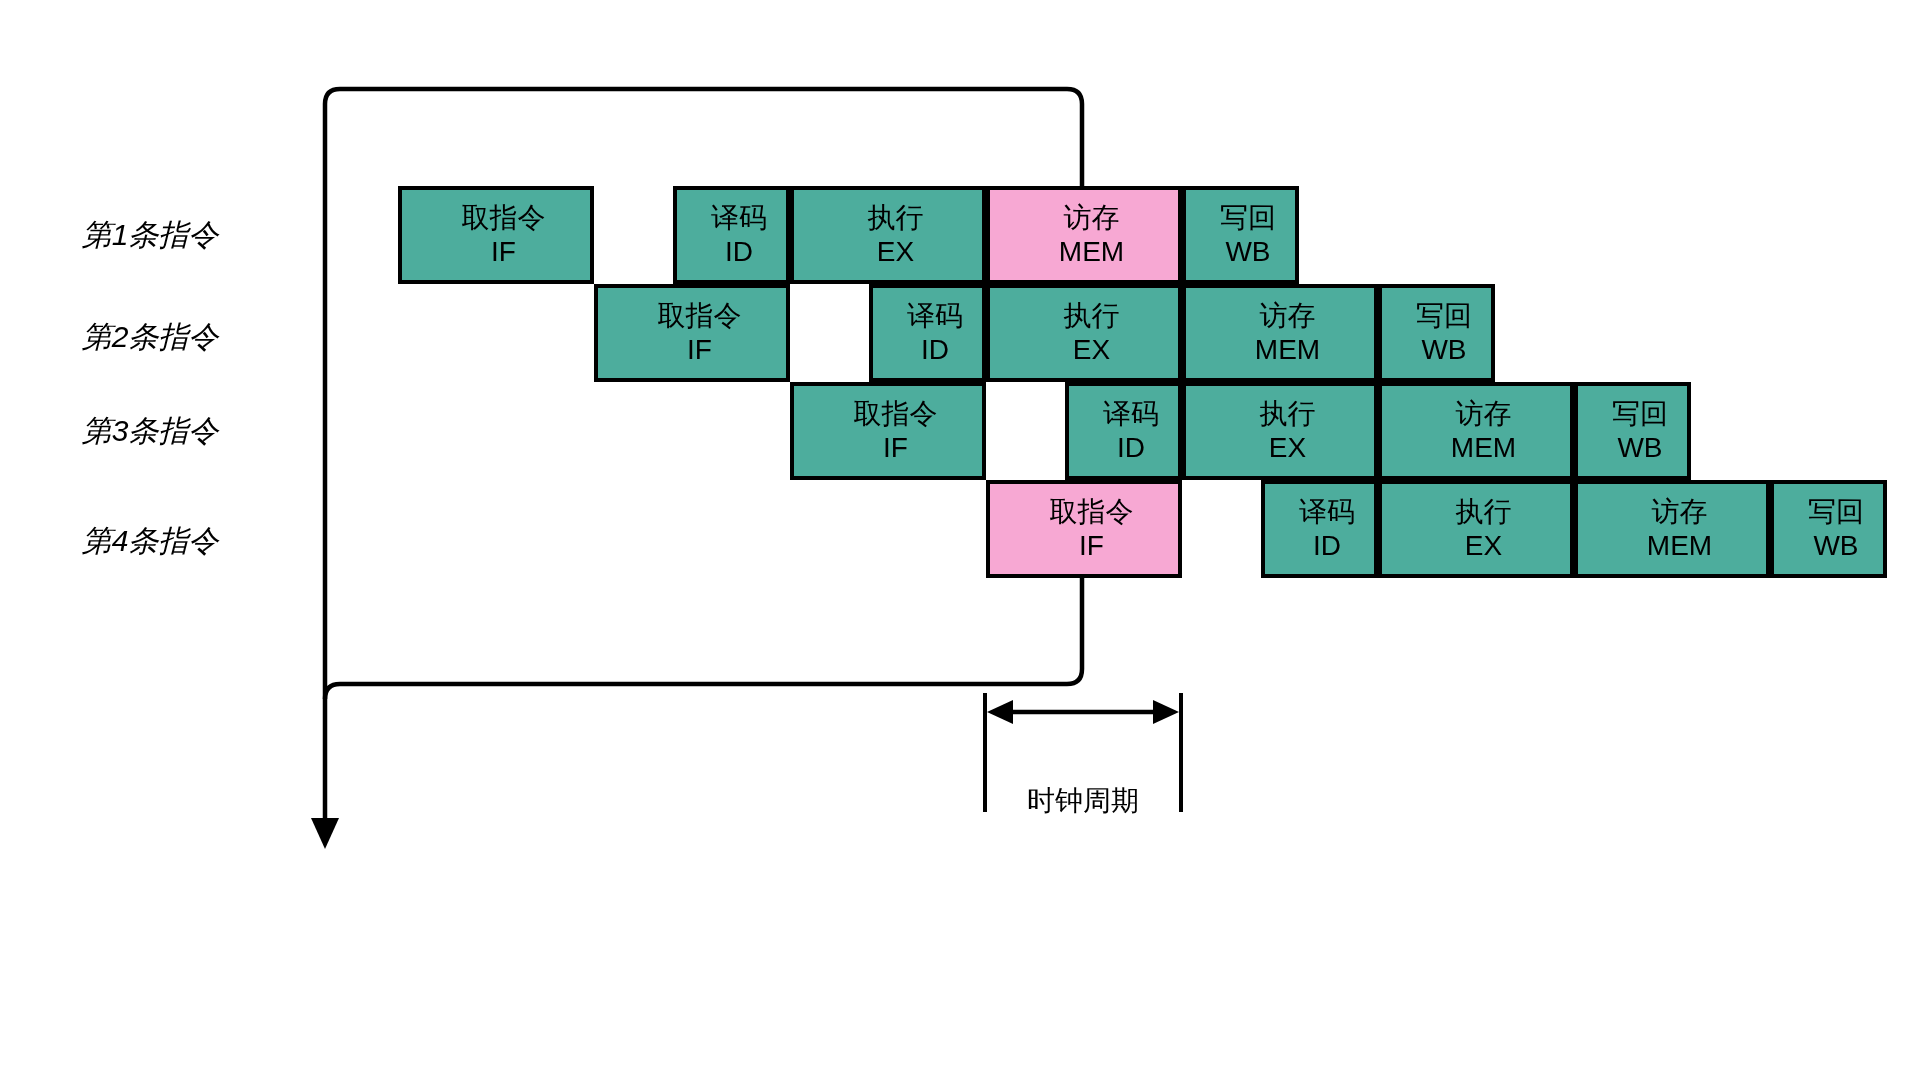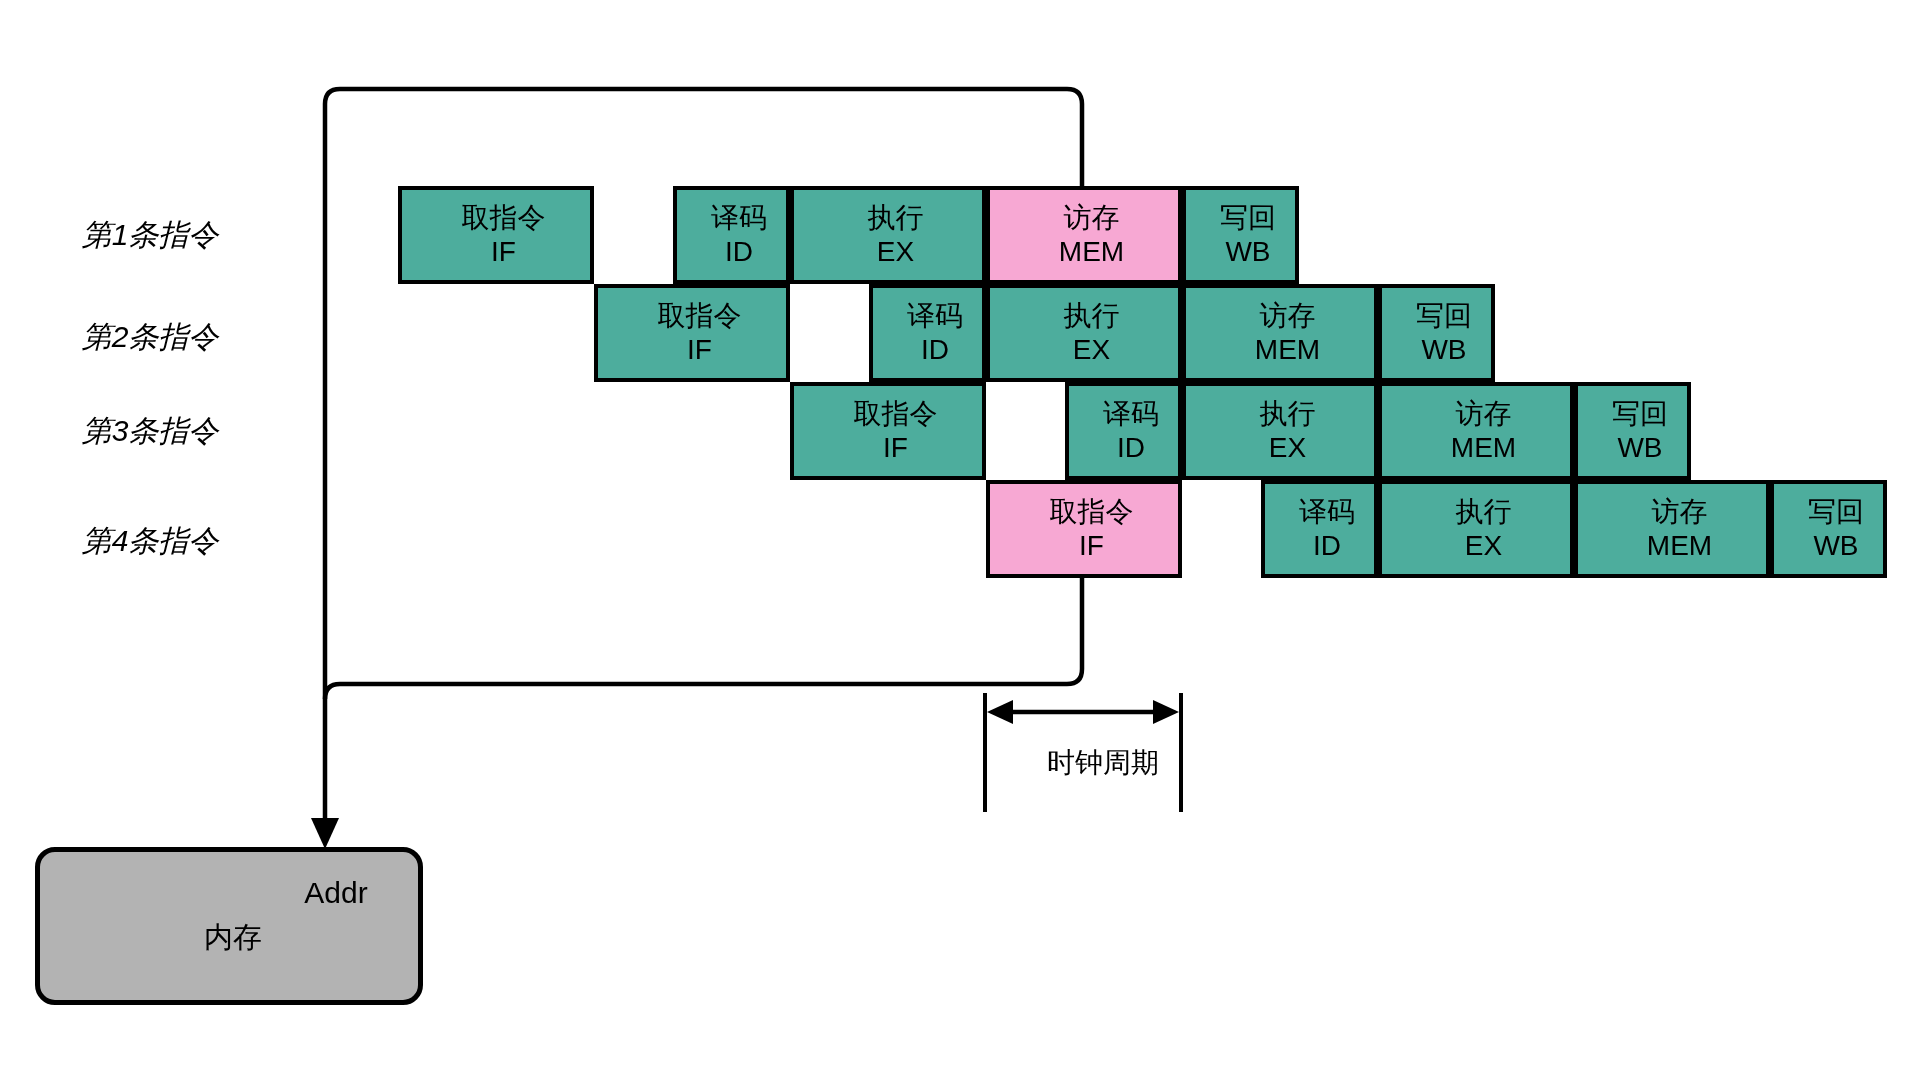--- a/index.html
+++ b/index.html
@@ -18,21 +18,21 @@
     align-items:center; justify-content:center; font-size:30px;font-style:italic;
   }
   .stage-box{
     position:absolute; box-sizing:border-box; border:4px solid var(--line);
     background:var(--teal); display:flex; flex-direction:column;
     align-items:center; justify-content:center; text-align:center;
     font-size:28px; line-height:34px;padding-left:15px;
   }
   .stage-box.hl{background:var(--pink);}
   #annotation{position:absolute; left:378px; top:734px; font-size:27px; white-space:nowrap;}
-  #clock-label{position:absolute; left:983px; top:744px; width:200px; text-align:center; font-size:28px;margin-left:20px;}
+  #clock-label{position:absolute; left:983px; top:782px; width:200px; text-align:center; font-size:28px;}
   #memory-box{
     position:absolute; left:35px; top:847px; width:388px; height:158px;
     box-sizing:border-box; background:var(--gray); border:5px solid var(--line);
     border-radius:20px;
   }
   #memory-addr{position:absolute; left:216px; top:24px; width:160px; text-align:center; font-size:30px;}
   #memory-name{position:absolute; left:113px; top:66px; width:160px; text-align:center; font-size:29px;}
 </style>
 </head>
 <body>
@@ -136,18 +136,14 @@
       </div>
       <div class="stage-box" style="left: 1770px; top: 480px; width: 117px; height: 98px;">
         <span>写回</span>
         <span>WB</span>
       </div>
     </div>
 
 
   <div id="clock-label">时钟周期</div>
 
-  <div id="memory-box">
-    <div id="memory-addr">Addr</div>
-    <div id="memory-name">内存</div>
-  </div>
 
 </div>
 
 </body></html>

